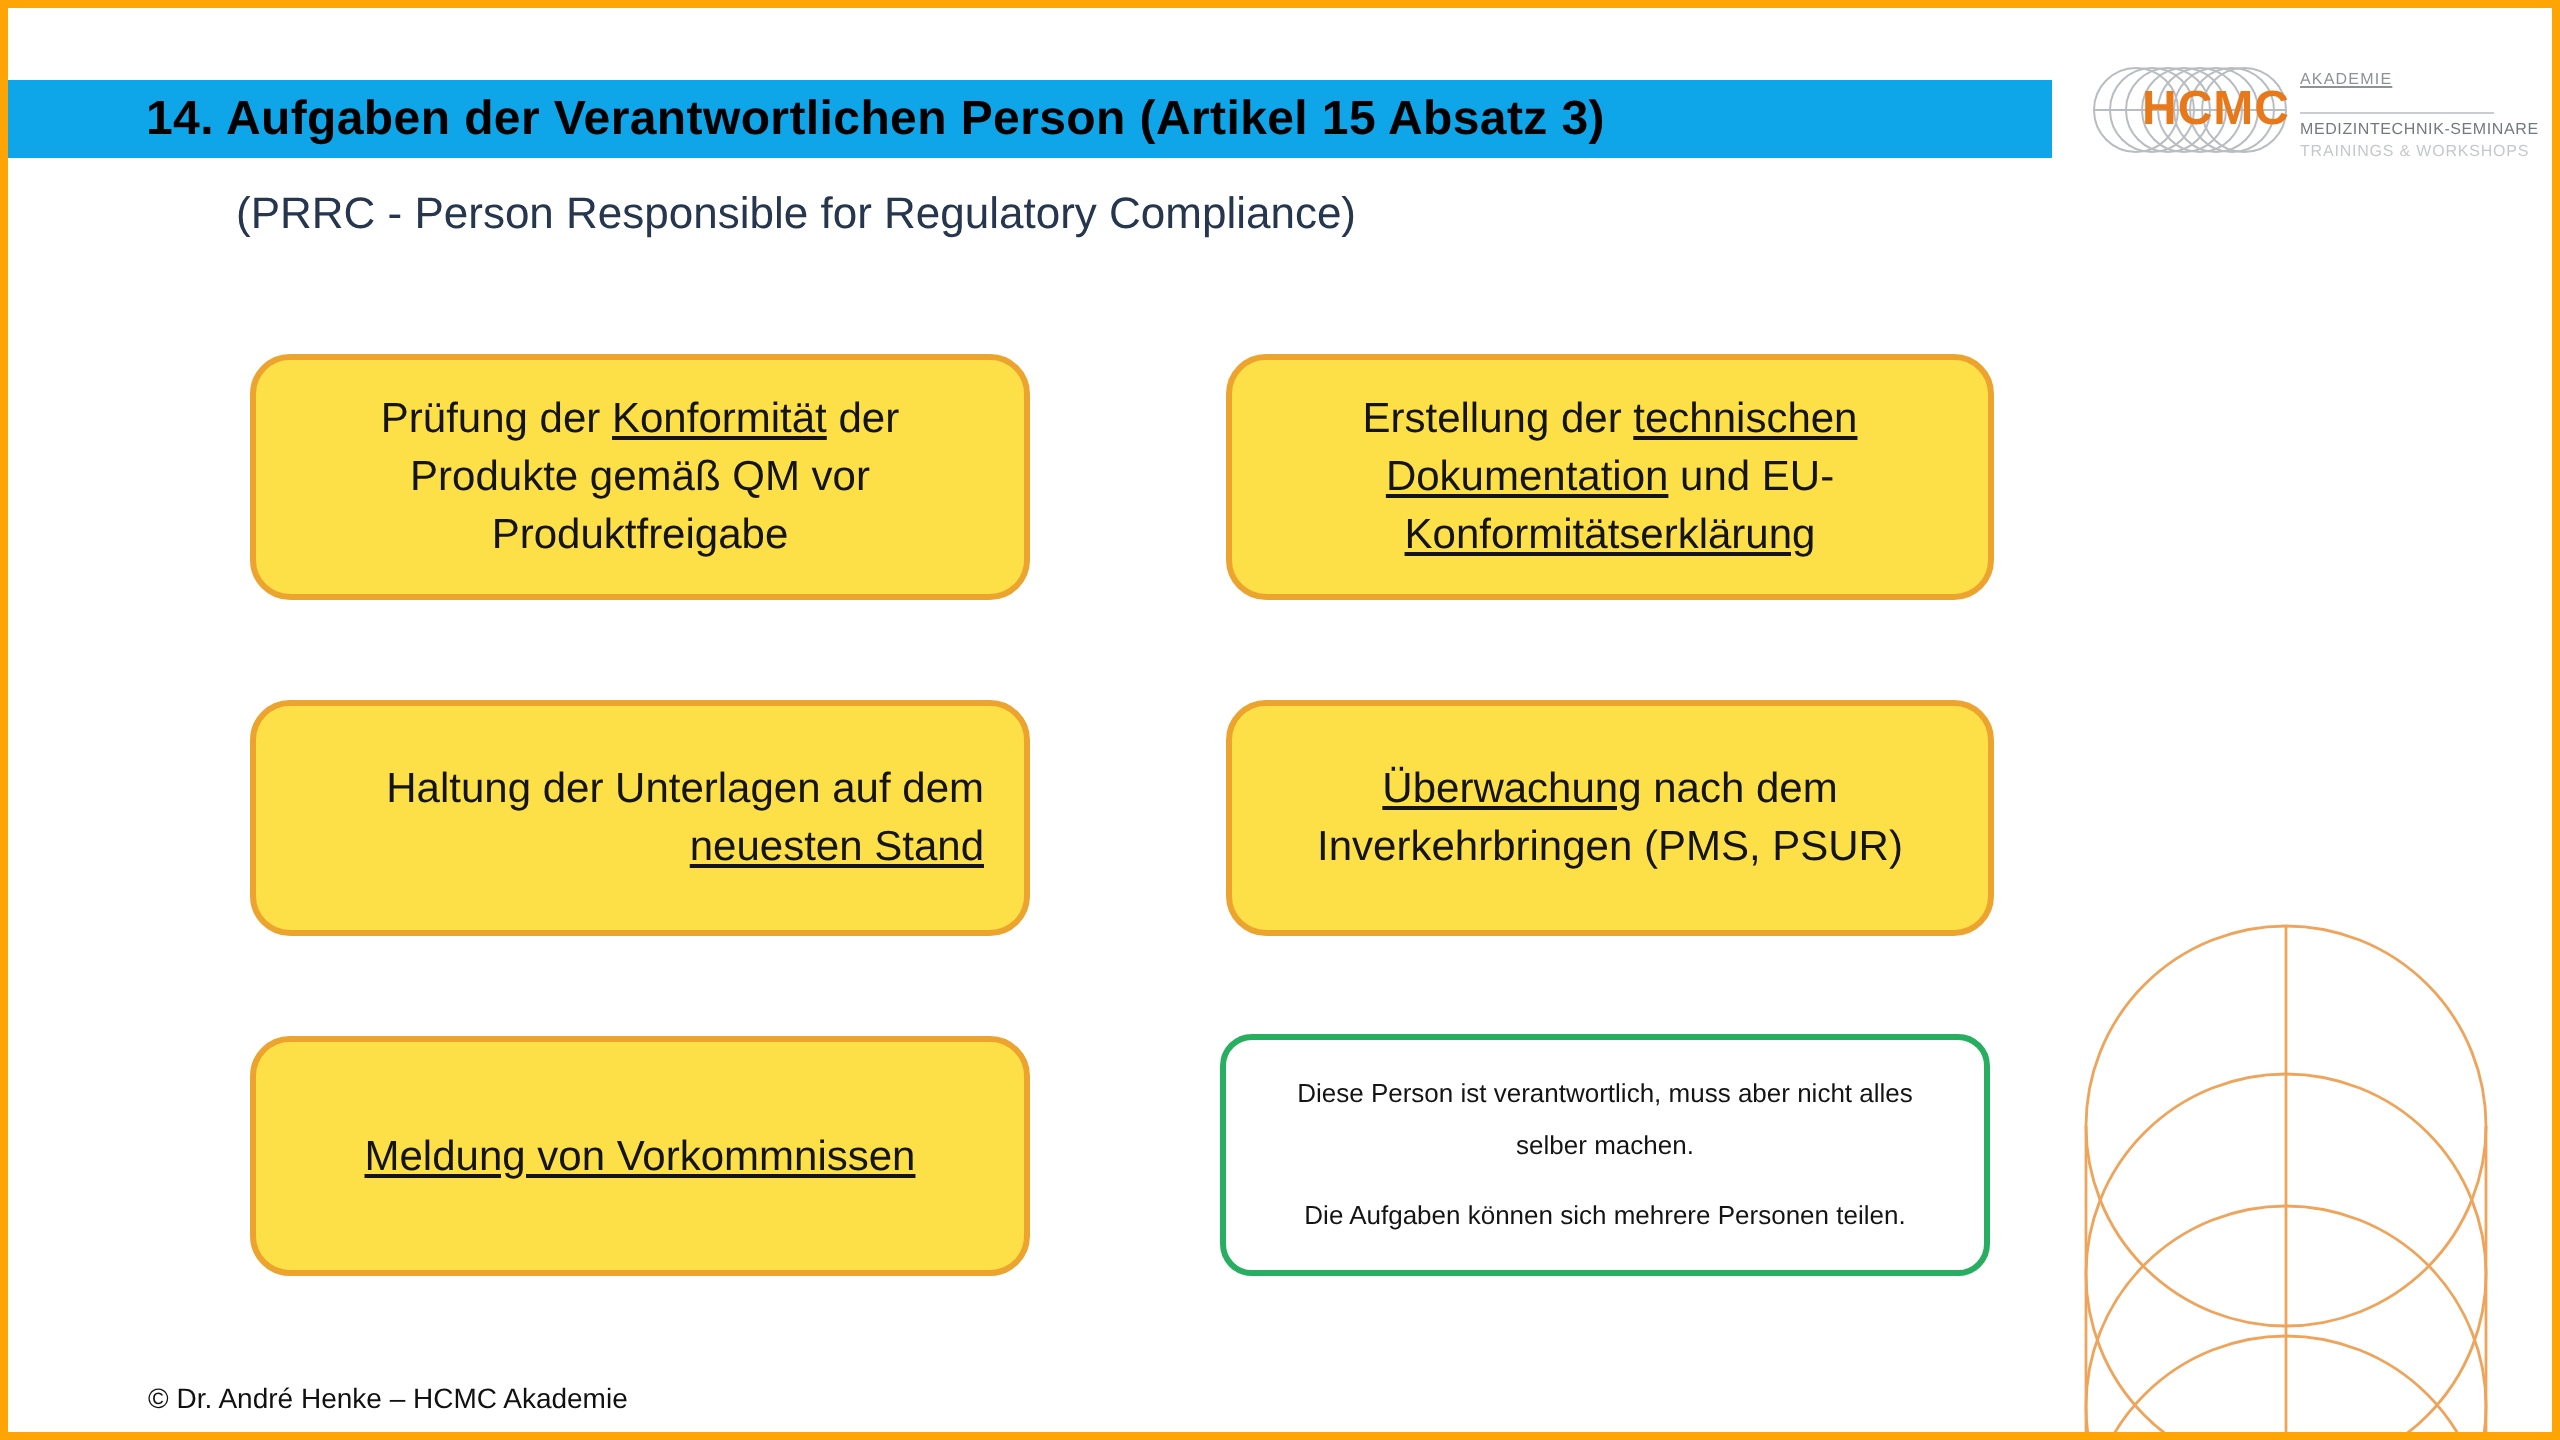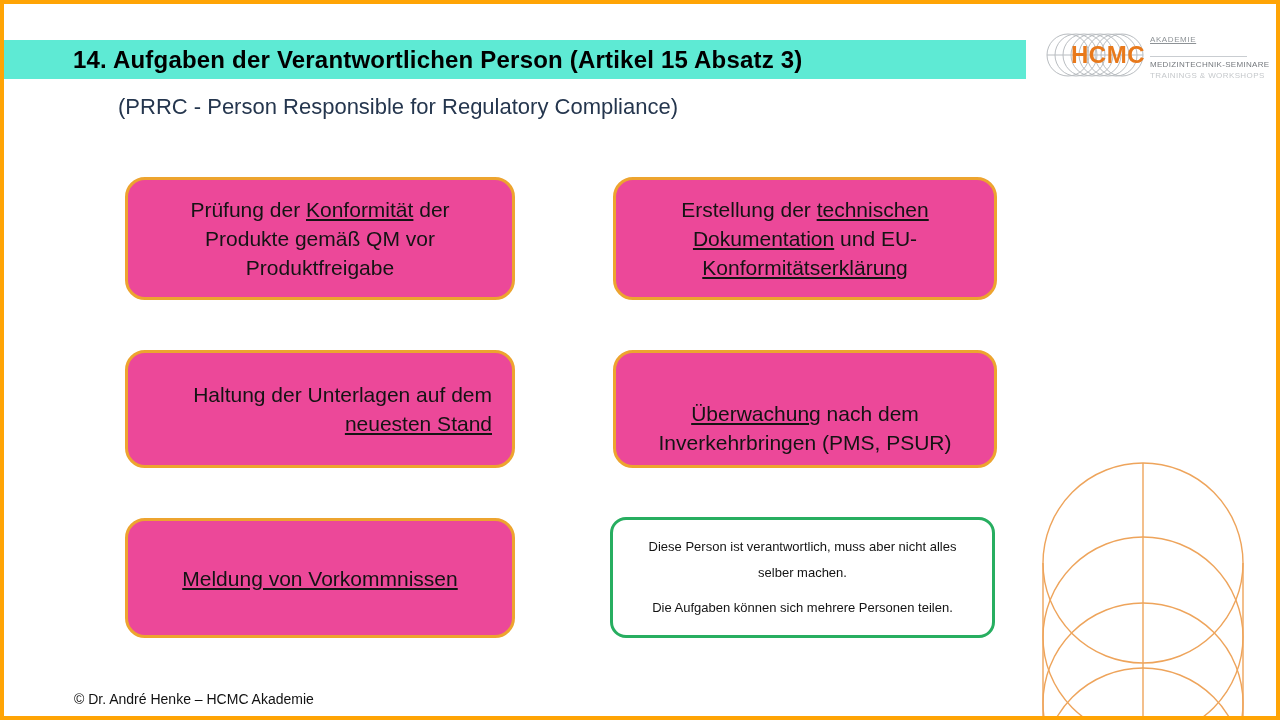--- a/index.html
+++ b/index.html
@@ -18,21 +18,21 @@
     inset: 0;
     border: 4px solid #FFA405;
     pointer-events: none;
     z-index: 60;
   }
 
   .titlebar {
     position: absolute;
     left: 0; top: 40px;
     width: 1026px; height: 39px;
-    background: #5eead4;
+    background: #0ea5e9;
     display: flex;
     align-items: center;
     z-index: 10;
   }
   .titlebar h1 {
     margin: 0;
     padding-left: 73px;
     font-size: 24px;
     font-weight: bold;
     color: #000000;
@@ -93,40 +93,40 @@
     padding: 8px 20px;
     z-index: 5;
   }
   .box p {
     margin: 0;
     font-size: 21px;
     line-height: 29px;
     color: #141414;
   }
   .box.orange {
-    background: #ec4899;
+    background: #fde047;
     border: 3px solid #EDA42F;
     border-radius: 20px;
   }
   .box.note {
     background: #ffffff;
     border: 3px solid #27AE60;
     border-radius: 16px;
   }
   .box.note p {
     font-size: 13px;
     line-height: 26px;
   }
   .box.note p + p { margin-top: 9px; }
   .u { text-decoration: underline; }
 
   #box-1 { left: 125px; top: 177px; width: 390px; height: 123px; }
   #box-2 { left: 613px; top: 177px; width: 384px; height: 123px; }
   #box-3 { left: 125px; top: 350px; width: 390px; height: 118px; text-align: right; }
-  #box-4 { left: 613px; top: 350px; width: 384px; height: 118px; justify-content: flex-end; }
+  #box-4 { left: 613px; top: 350px; width: 384px; height: 118px; }
   #box-5 { left: 125px; top: 518px; width: 390px; height: 120px; }
   #box-6 { left: 610px; top: 517px; width: 385px; height: 121px; }
 
   
   .watermark {
     position: absolute;
     left: 1040px; top: 460px;
     width: 206px; height: 256px;
     z-index: 1;
   }

